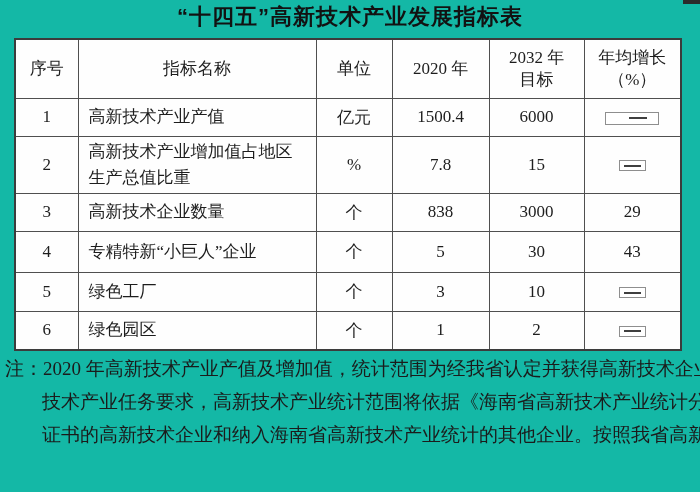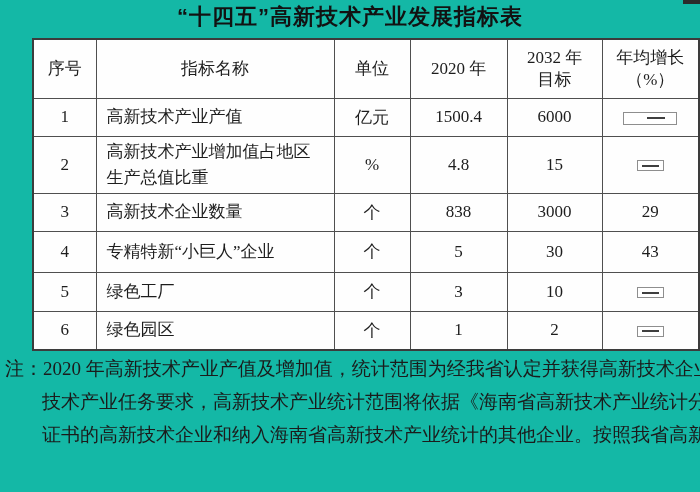--- a/index.html
+++ b/index.html
@@ -19,21 +19,21 @@
     background:#2b2b2b;
   }
   .doc-title {
     position:absolute; top:3px; left:0; width:700px;
     text-align:center;
     font-family:"Liberation Sans", sans-serif;
     font-weight:700; font-size:22px; line-height:28px;
     color:#121212; letter-spacing:1px;
   }
   table.indicator-table {
-    position:absolute; left:32px; top:38px;
+    position:absolute; left:14px; top:38px;
     width:666px; table-layout:fixed;
     border-collapse:collapse;
     border:2px solid #3c3c3c;
     background:#fefefe;
   }
   .indicator-table th, .indicator-table td {
     border:1px solid #4f4f4f;
     text-align:center; vertical-align:middle;
     font-weight:normal; font-size:17px;
     padding:0; color:#1d1d1d;
@@ -119,21 +119,21 @@
         <span class="gbox wide">
               <span class="dash"></span>
             </span>
       </td>
     </tr>
 
     <tr class="r-1">
       <td class="num">2</td>
       <td class="cell-name">高新技术产业增加值占地区生产总值比重</td>
       <td>%</td>
-      <td class="num">4.8</td>
+      <td class="num">7.8</td>
       <td class="num">15</td>
       <td>
         <span class="gbox">
               <span class="dash"></span>
             </span>
       </td>
     </tr>
 
     <tr class="r-2">
       <td class="num">3</td>

